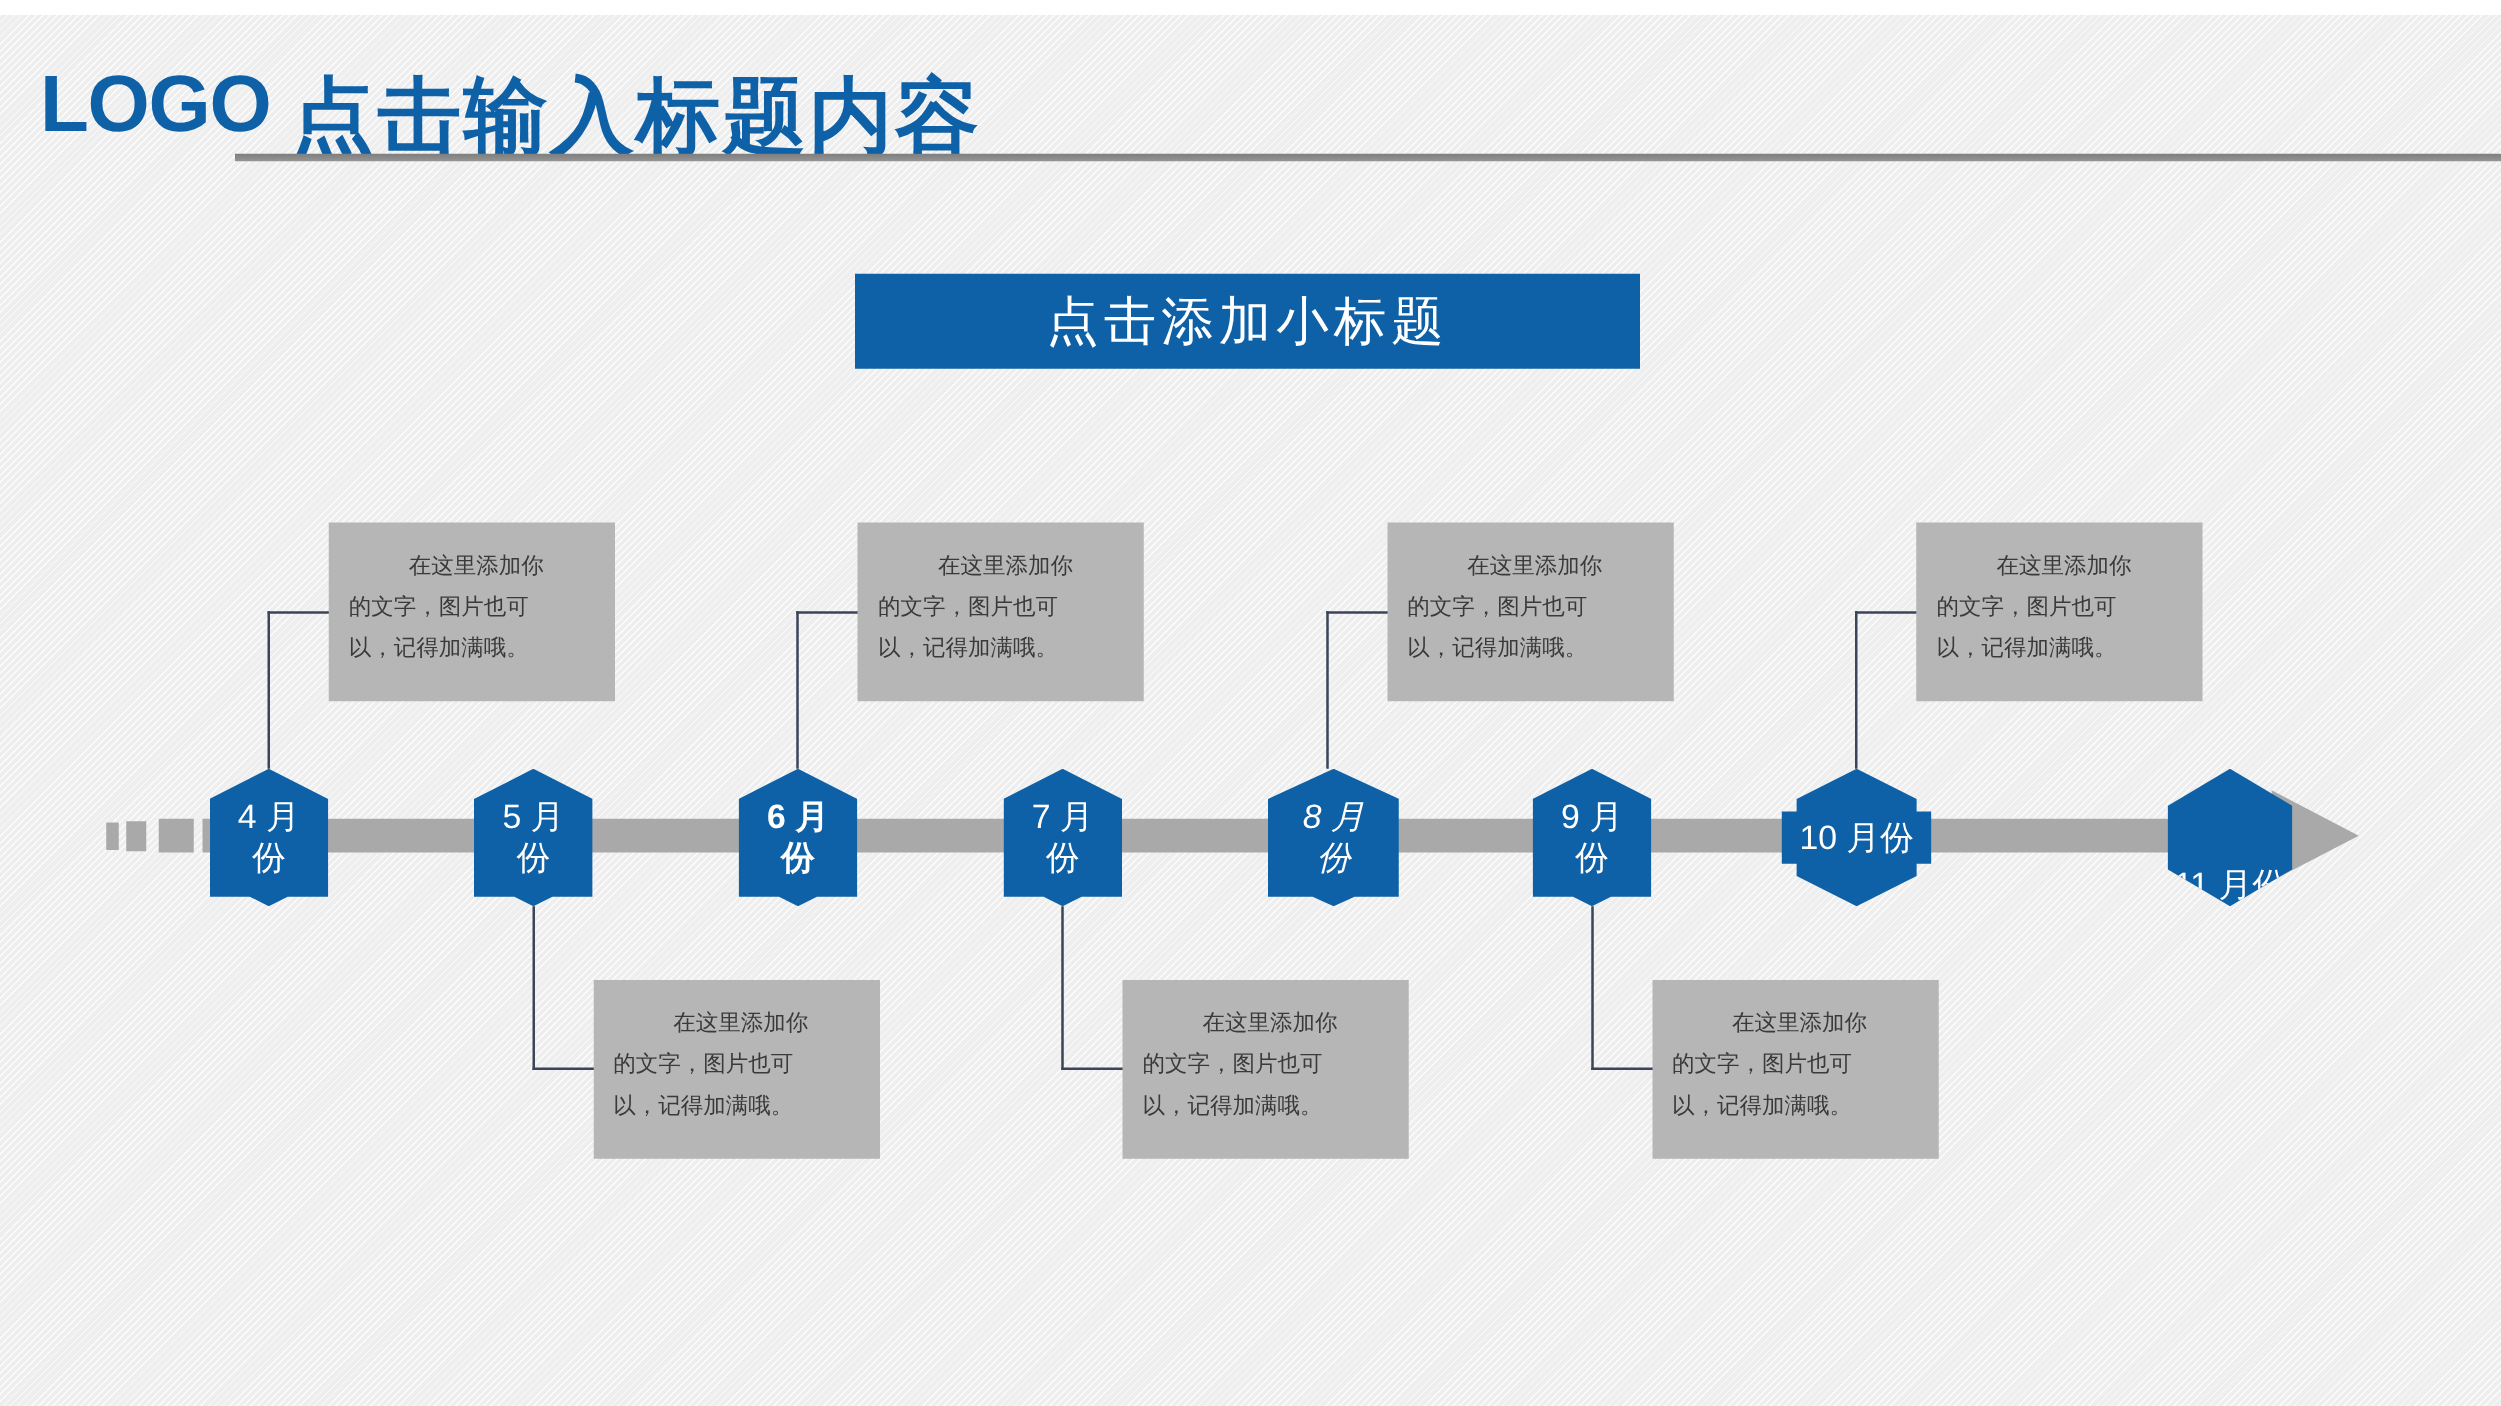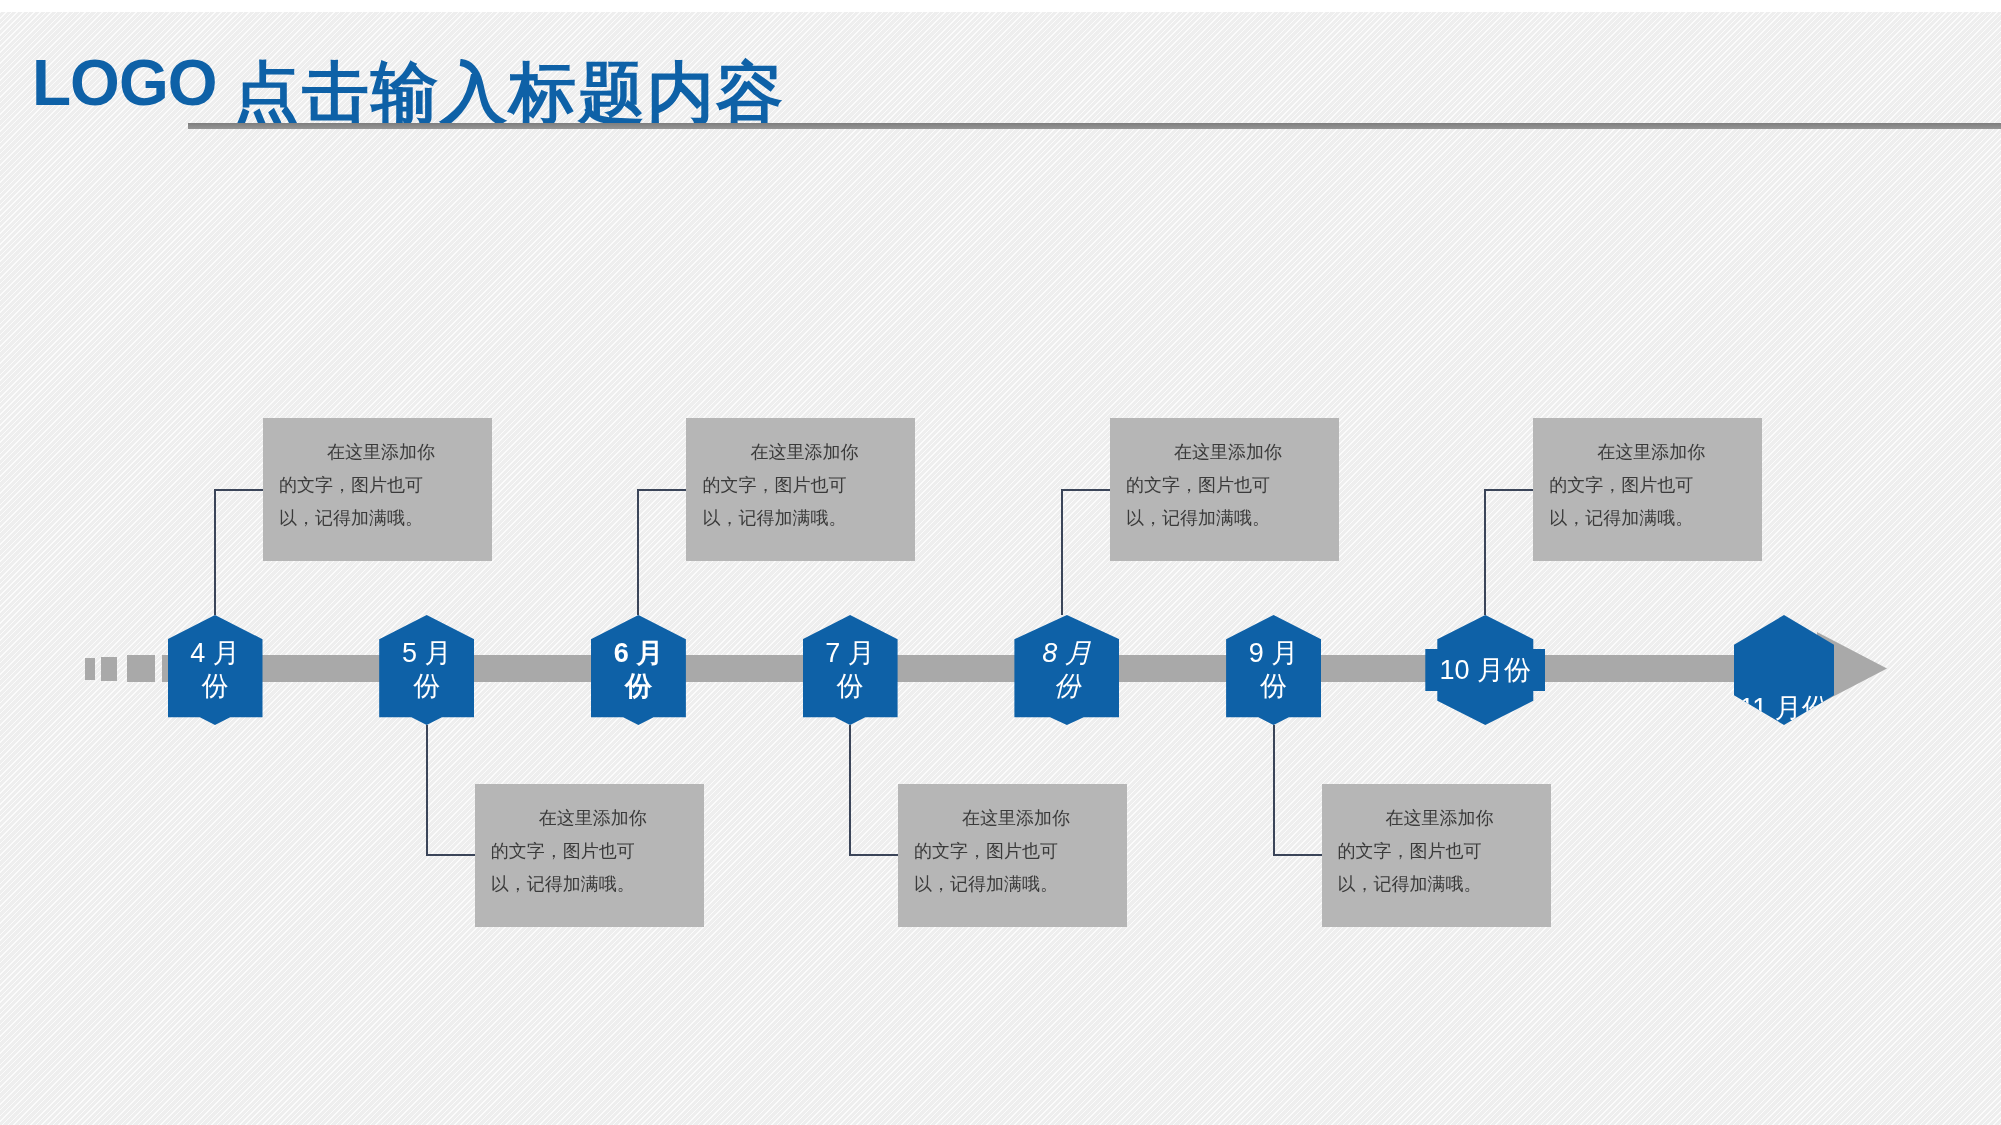--- a/index.html
+++ b/index.html
@@ -64,20 +64,23 @@
 </style>
 </head>
 <body>
 
 <div id="slide">
 
   <div id="logo">LOGO</div>
   <div id="page-title">点击输入标题内容</div>
   <div id="title-rule"></div>
 
+  <div id="banner">
+    <span class="label">点击添加小标题</span>
+  </div>
 
   <div class="dash" style="left:85px;top:646px;width:10px;height:22px"></div>
   <div class="dash" style="left:101px;top:645px;width:16px;height:24px"></div>
   <div class="dash" style="left:127px;top:643px;width:28px;height:27px"></div>
   <div id="bar-main"></div>
   <div class="dash" style="left:1751px;top:643px;width:31px;height:27px"></div>
   <div class="dash" style="left:1790px;top:643px;width:17px;height:27px"></div>
   <div id="bar-arrow"></div>
 
   <div id="timeline-layer">

